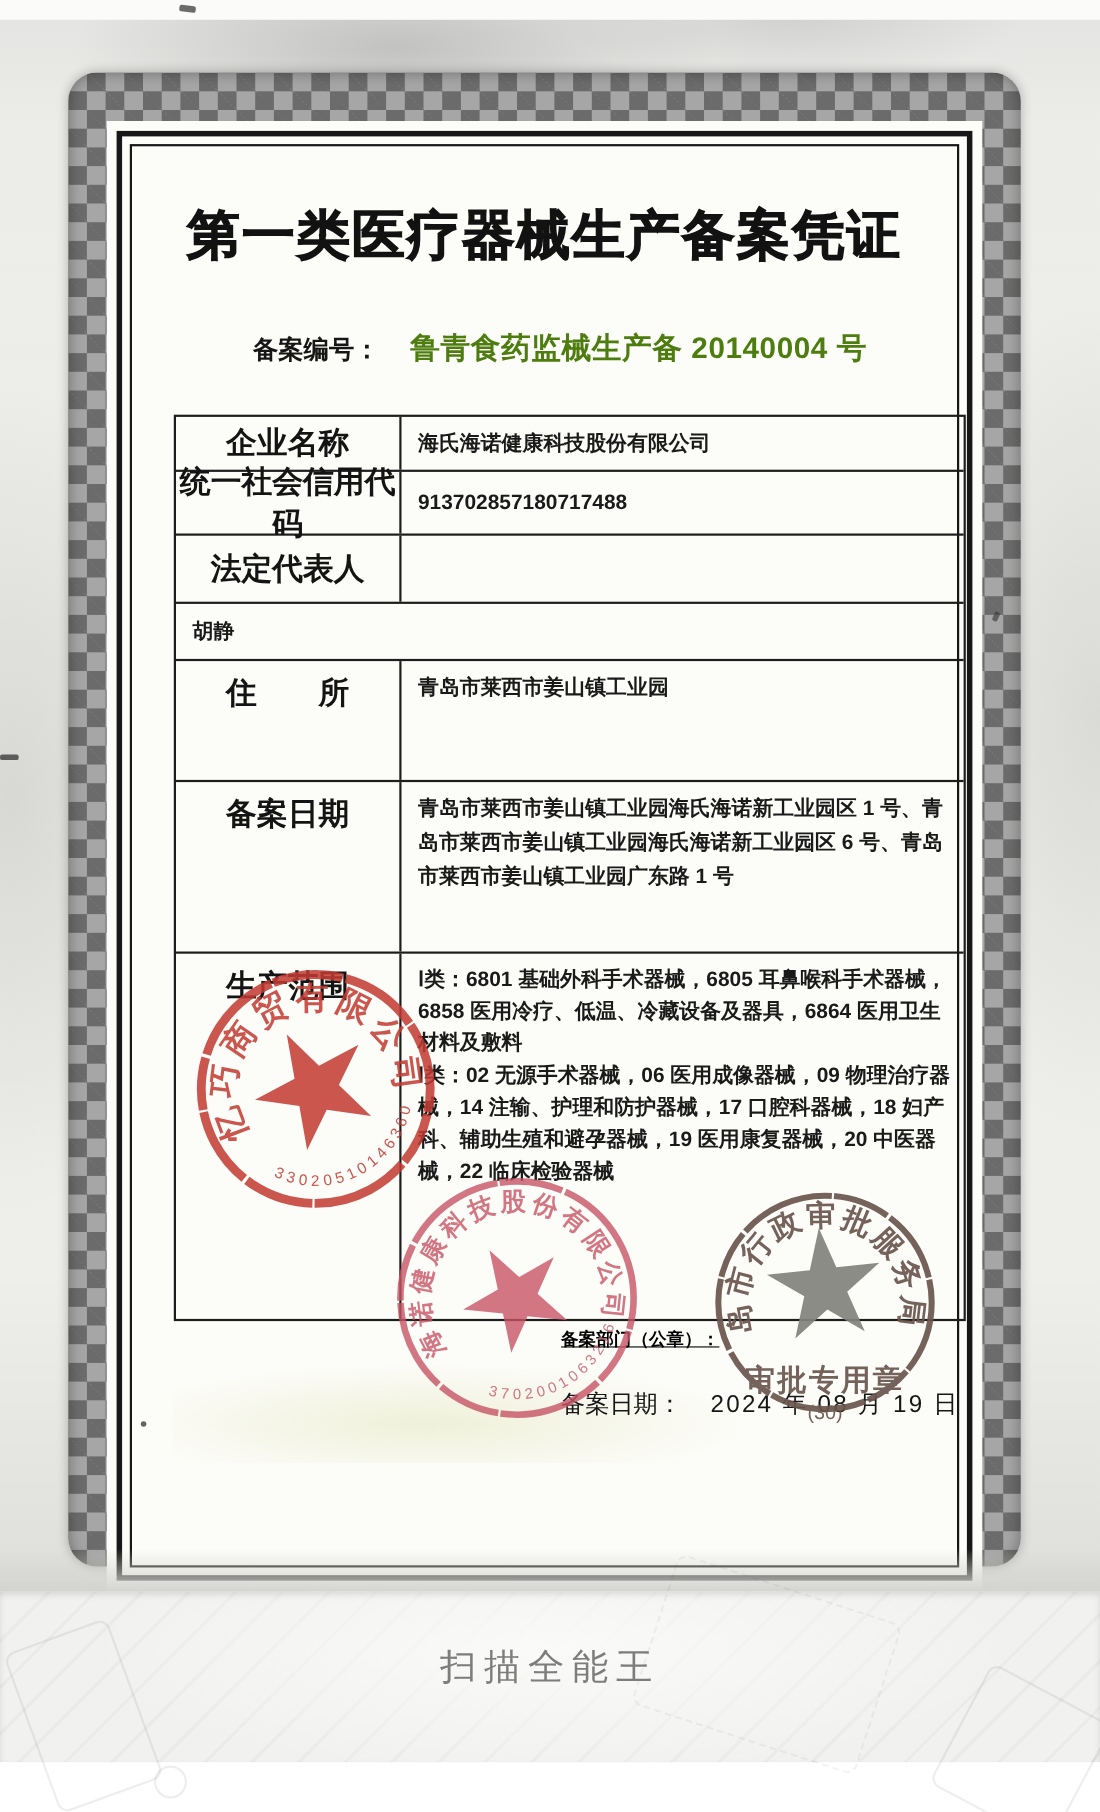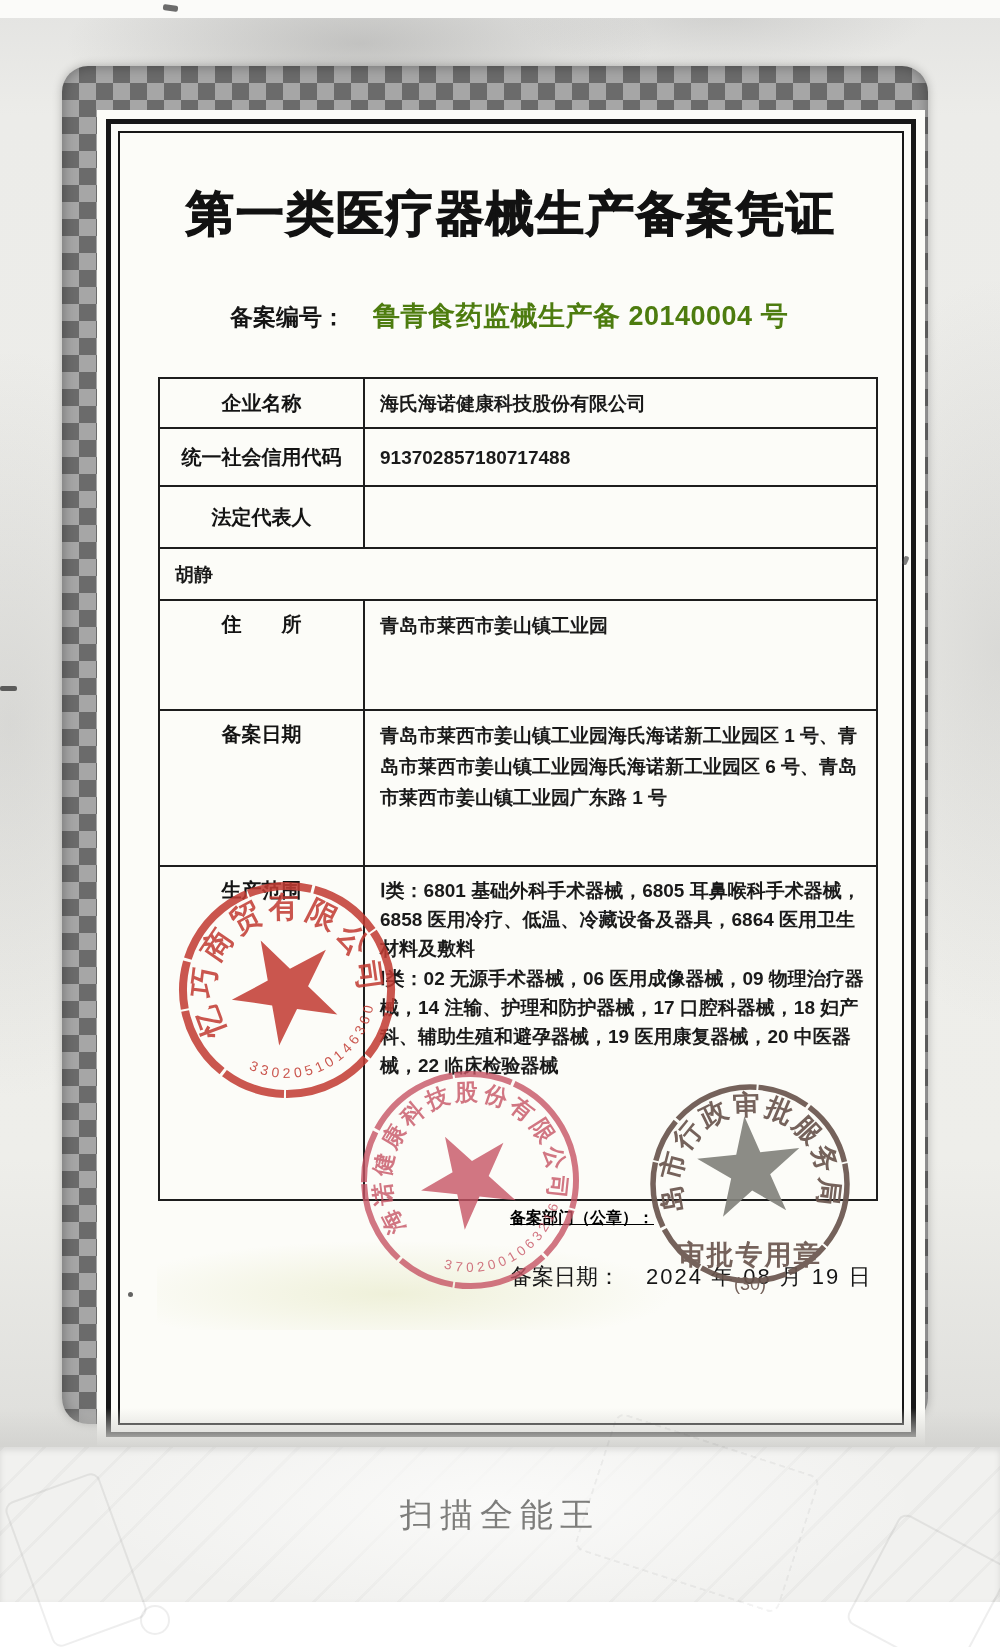--- a/index.html
+++ b/index.html
@@ -31,21 +31,20 @@
       linear-gradient(45deg,#6b6b6b 25%,transparent 25%,transparent 75%,#6b6b6b 75%),
       linear-gradient(45deg,#6b6b6b 25%,#a6a6a6 25%,#a6a6a6 75%,#6b6b6b 75%);
     background-position:0 0,17px 17px;
     background-size:34px 34px;
     box-shadow:0 0 10px rgba(0,0,0,.25), inset 0 0 14px rgba(0,0,0,.35);
   }
   
   #page{
     position:absolute;left:97px;top:110px;width:796px;height:1336px;
     background:#fcfcf8;
-    padding-left:32px;
   }
   .frame-a{position:absolute;inset:9px;border:5px solid #171717;pointer-events:none;}
   .frame-b{position:absolute;inset:21px;border:2px solid #171717;pointer-events:none;}
   #page .smudge{
     position:absolute;left:60px;top:1130px;width:520px;height:90px;
     background:radial-gradient(ellipse at 45% 60%, rgba(214,218,160,.35), transparent 70%);
   }
 
   
   .cjk{color:#1b1b1b;}
@@ -61,21 +60,21 @@
   #filing-row .val{font-size:27px;font-weight:700;color:#4d7c0f;letter-spacing:.5px;}
 
   #info-table{
     position:absolute;left:61px;top:267px;width:720px;
     border:2px solid #1d1d1d;box-sizing:border-box;background:transparent;
   }
   .trow{display:flex;box-sizing:border-box;}
   .trow + .trow{border-top:2px solid #1d1d1d;}
   .tlabel{
     width:205px;flex:0 0 205px;box-sizing:border-box;border-right:2px solid #1d1d1d;
-    display:flex;justify-content:center;font-weight:700;font-size:20px;color:#141414;
+    display:flex;justify-content:center;font-weight:700;font-size:28px;color:#141414;
     align-items:center;text-align:center;
   }
   .tvalue{
     flex:1;box-sizing:border-box;padding:0 12px 0 15px;
     display:flex;align-items:center;
     font-weight:700;font-size:19px;color:#1a1a1a;line-height:31px;
   }
   .top-align .tlabel{align-items:flex-start;padding-top:10px;}
   .top-align .tvalue{align-items:flex-start;padding-top:9px;}
   .scope-cell{flex-direction:column;justify-content:flex-start;gap:0;line-height:29px;}

